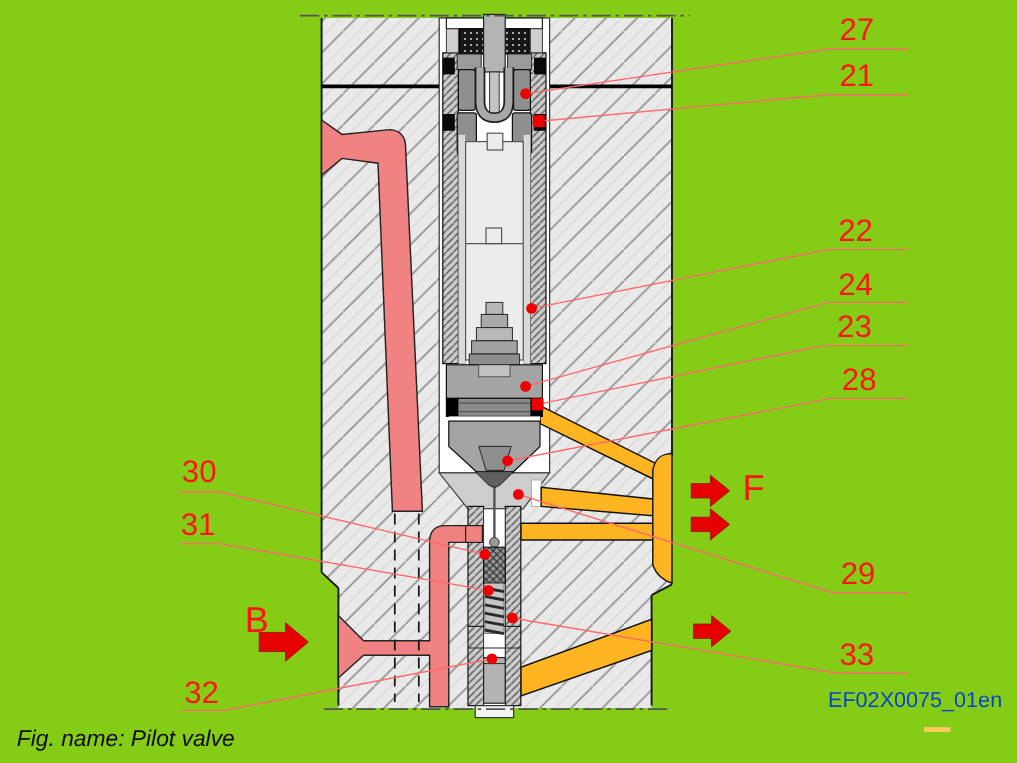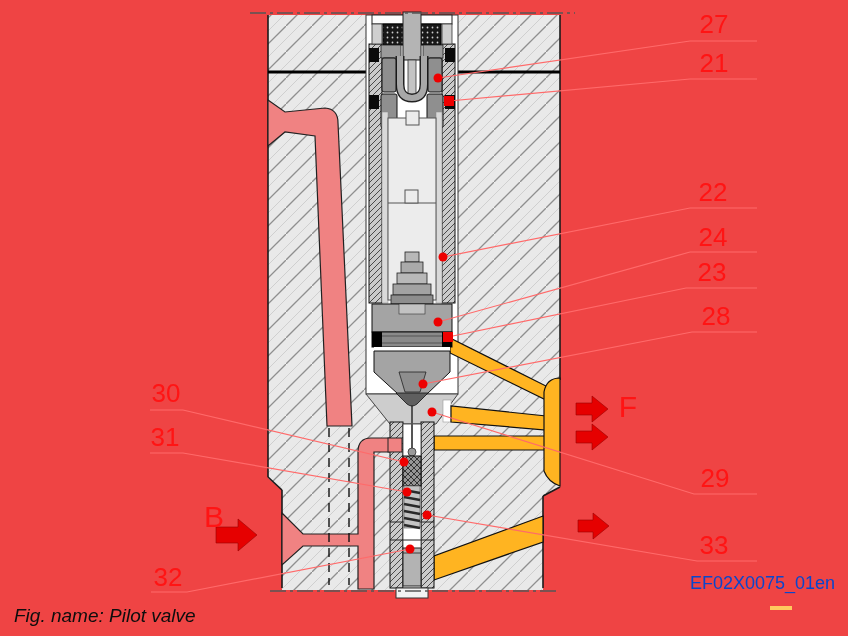--- a/index.html
+++ b/index.html
@@ -1,16 +1,16 @@
 <!DOCTYPE html>
 <html><head>
 <meta charset="utf-8">
 <style>
   html,body{margin:0;padding:0;background:#fff;}
-  .canvas{position:relative;width:848px;height:636px;background:#ef4444;overflow:hidden;
+  .canvas{position:relative;width:848px;height:636px;background:#84cc16;overflow:hidden;
           font-family:"Liberation Sans",sans-serif;}
   svg{display:block}
   .callout-num{font-family:"Liberation Sans",sans-serif;font-size:26px;fill:#ff1414;}
   .port-letter{font-family:"Liberation Sans",sans-serif;font-size:30px;fill:#ff1414;}
   .ref-code{font-family:"Liberation Sans",sans-serif;font-size:18px;fill:#0a46cc;}
   .fig-caption{font-family:"Liberation Sans",sans-serif;font-size:19px;font-style:italic;fill:#0d0d0d;}
   .leader{stroke:#ff6a6a;stroke-width:1.2;fill:none;}
   .ldot{fill:#ee0000;}
   .lsq{fill:#ee0000;}
   .edge{stroke:#1a1a1a;stroke-width:1.6;fill:none;}

